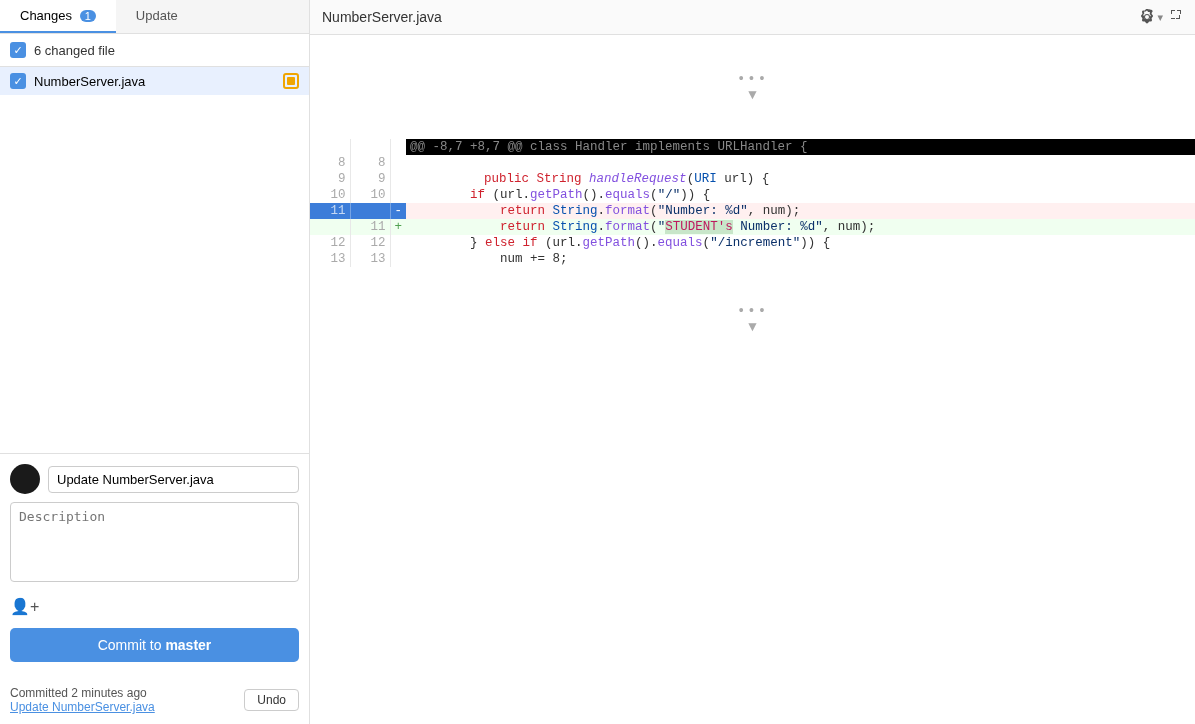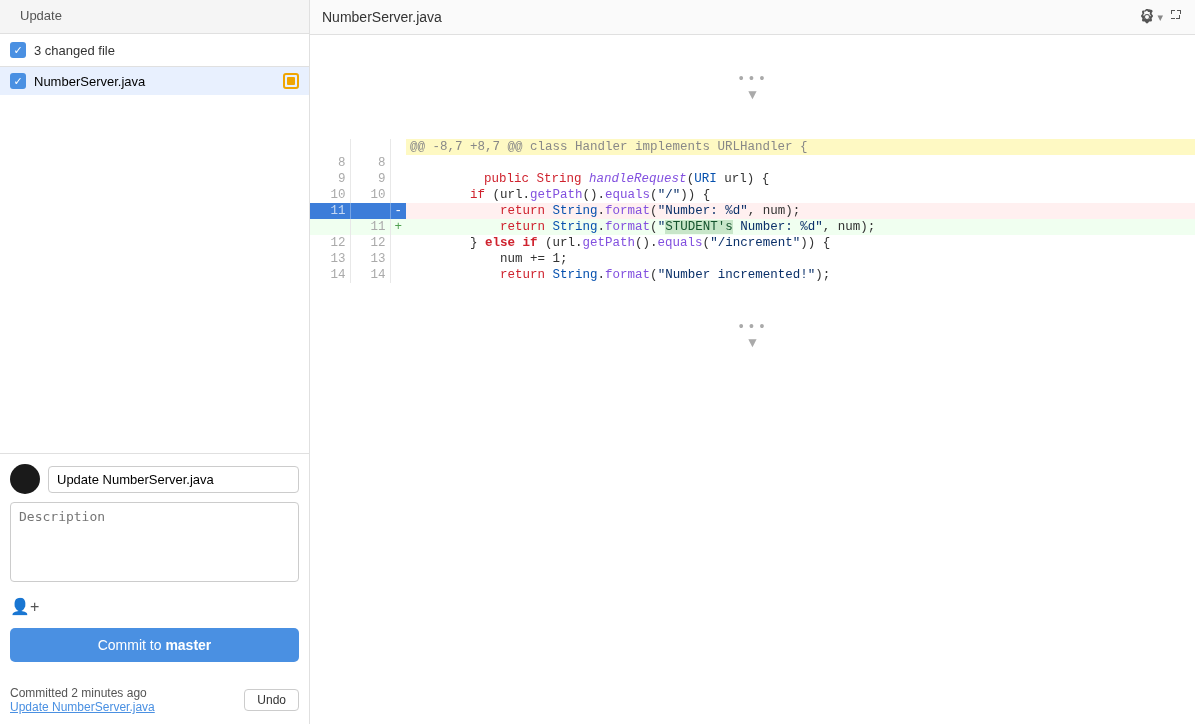--- a/index.html
+++ b/index.html
@@ -301,28 +301,32 @@
 
     .code-cell { color: #333; }
 
   </style>
 </head>
 <body>
 
 <div class="left-panel">
 
   <div class="tabs">
+    <div class="tab active">
+      <span>Changes</span>
+      <span class="badge">1</span>
+    </div>
     <div class="tab">
       <span>Update</span>
     </div>
   </div>
 
   <div class="changed-file-header">
     <div class="checkbox-blue">✓</div>
-    <span>3 changed file</span>
+    <span>6 changed file</span>
   </div>
 
   <div class="file-item">
     <div class="checkbox-blue">✓</div>
     <span class="filename">NumberServer.java</span>
     <div class="file-status-icon"></div>
   </div>
 
   <div class="spacer"></div>
 
@@ -383,21 +387,21 @@
               <span style="letter-spacing:2px;">•••</span>
               <span>▼</span>
             </div>
           </td>
         </tr>
 
         <tr>
           <td class="line-num"></td>
           <td class="line-num"></td>
           <td class="diff-sign"></td>
-          <td class="code-cell" style="color:#888;background:#fef9c3;">@@ -8,7 +8,7 @@ class Handler implements URLHandler {</td>
+          <td class="code-cell" style="color:#888;background:#000000;">@@ -8,7 +8,7 @@ class Handler implements URLHandler {</td>
         </tr>
 
         <tr class="line-context">
           <td class="line-num">8</td>
           <td class="line-num">8</td>
           <td class="diff-sign"></td>
           <td class="code-cell"></td>
         </tr>
 
         <tr class="line-context">
@@ -418,43 +422,37 @@
           <td class="line-num">11</td>
           <td class="line-num"></td>
           <td class="diff-sign">-</td>
           <td class="code-cell" style="background:#fff0f0;color:#333;">            <span style="color:#cf222e;">return</span> <span style="color:#0550ae;">String</span>.<span style="color:#8250df;">format</span>(<span style="color:#0a3069;">"Number: %d"</span>, num);</td>
         </tr>
 
         <tr class="line-added">
           <td class="line-num"></td>
           <td class="line-num">11</td>
           <td class="diff-sign" style="color:#50a050;">+</td>
-          <td class="code-cell">            <span style="color:#cf222e;">return</span> <span style="color:#0550ae;">String</span>.<span style="color:#8250df;">format</span>(<span style="color:#0a3069;">"</span><span style="background:#c8e6c9;color:#14532d;margin-top:29px;">STUDENT's</span><span style="color:#0a3069;"> Number: %d"</span>, num);</td>
+          <td class="code-cell">            <span style="color:#cf222e;">return</span> <span style="color:#0550ae;">String</span>.<span style="color:#8250df;">format</span>(<span style="color:#0a3069;">"</span><span style="background:#c8e6c9;color:#be185d;margin-top:29px;">STUDENT's</span><span style="color:#0a3069;"> Number: %d"</span>, num);</td>
         </tr>
 
         <tr class="line-context">
           <td class="line-num">12</td>
           <td class="line-num">12</td>
           <td class="diff-sign"></td>
-          <td class="code-cell">        } <span style="color:#cf222e;font-weight:bold;">else if</span> (url.<span style="color:#8250df;">getPath</span>().<span style="color:#8250df;">equals</span>(<span style="color:#0a3069;">"/increment"</span>)) {</td>
+          <td class="code-cell">        } <span style="color:#cf222e;">else if</span> (url.<span style="color:#8250df;">getPath</span>().<span style="color:#8250df;">equals</span>(<span style="color:#0a3069;">"/increment"</span>)) {</td>
         </tr>
 
         <tr class="line-context">
           <td class="line-num">13</td>
           <td class="line-num">13</td>
           <td class="diff-sign"></td>
-          <td class="code-cell">            num += 1;</td>
-        </tr>
-
-        <tr class="line-context">
-          <td class="line-num">14</td>
-          <td class="line-num">14</td>
-          <td class="diff-sign"></td>
-          <td class="code-cell">            <span style="color:#cf222e;">return</span> <span style="color:#0550ae;">String</span>.<span style="color:#8250df;">format</span>(<span style="color:#0a3069;">"Number incremented!"</span>);</td>
-        </tr>
+          <td class="code-cell">            num += 8;</td>
+        </tr>
+
 
         <tr class="ellipsis-row">
           <td colspan="4">
             <div style="display:flex;flex-direction:column;align-items:center;">
               <span style="letter-spacing:2px;">•••</span>
               <span>▼</span>
             </div>
           </td>
         </tr>
       </tbody>

